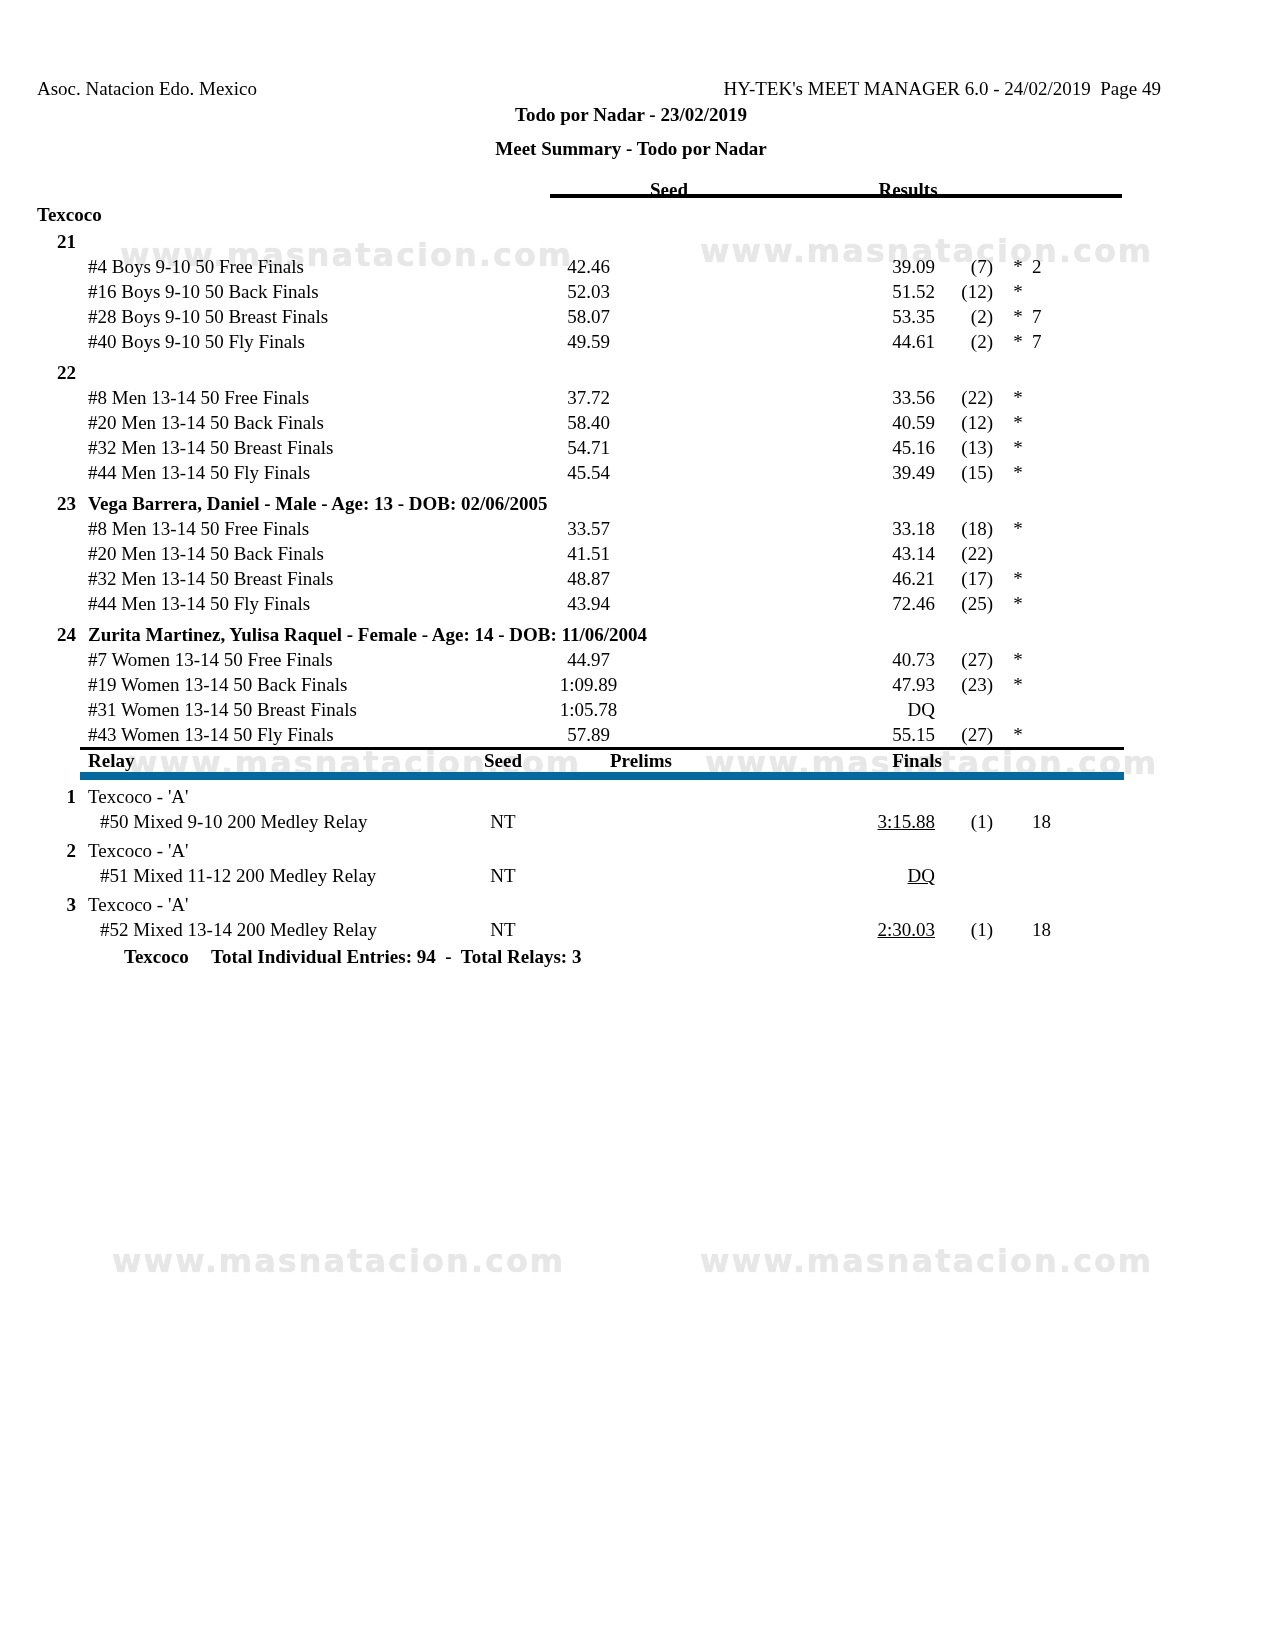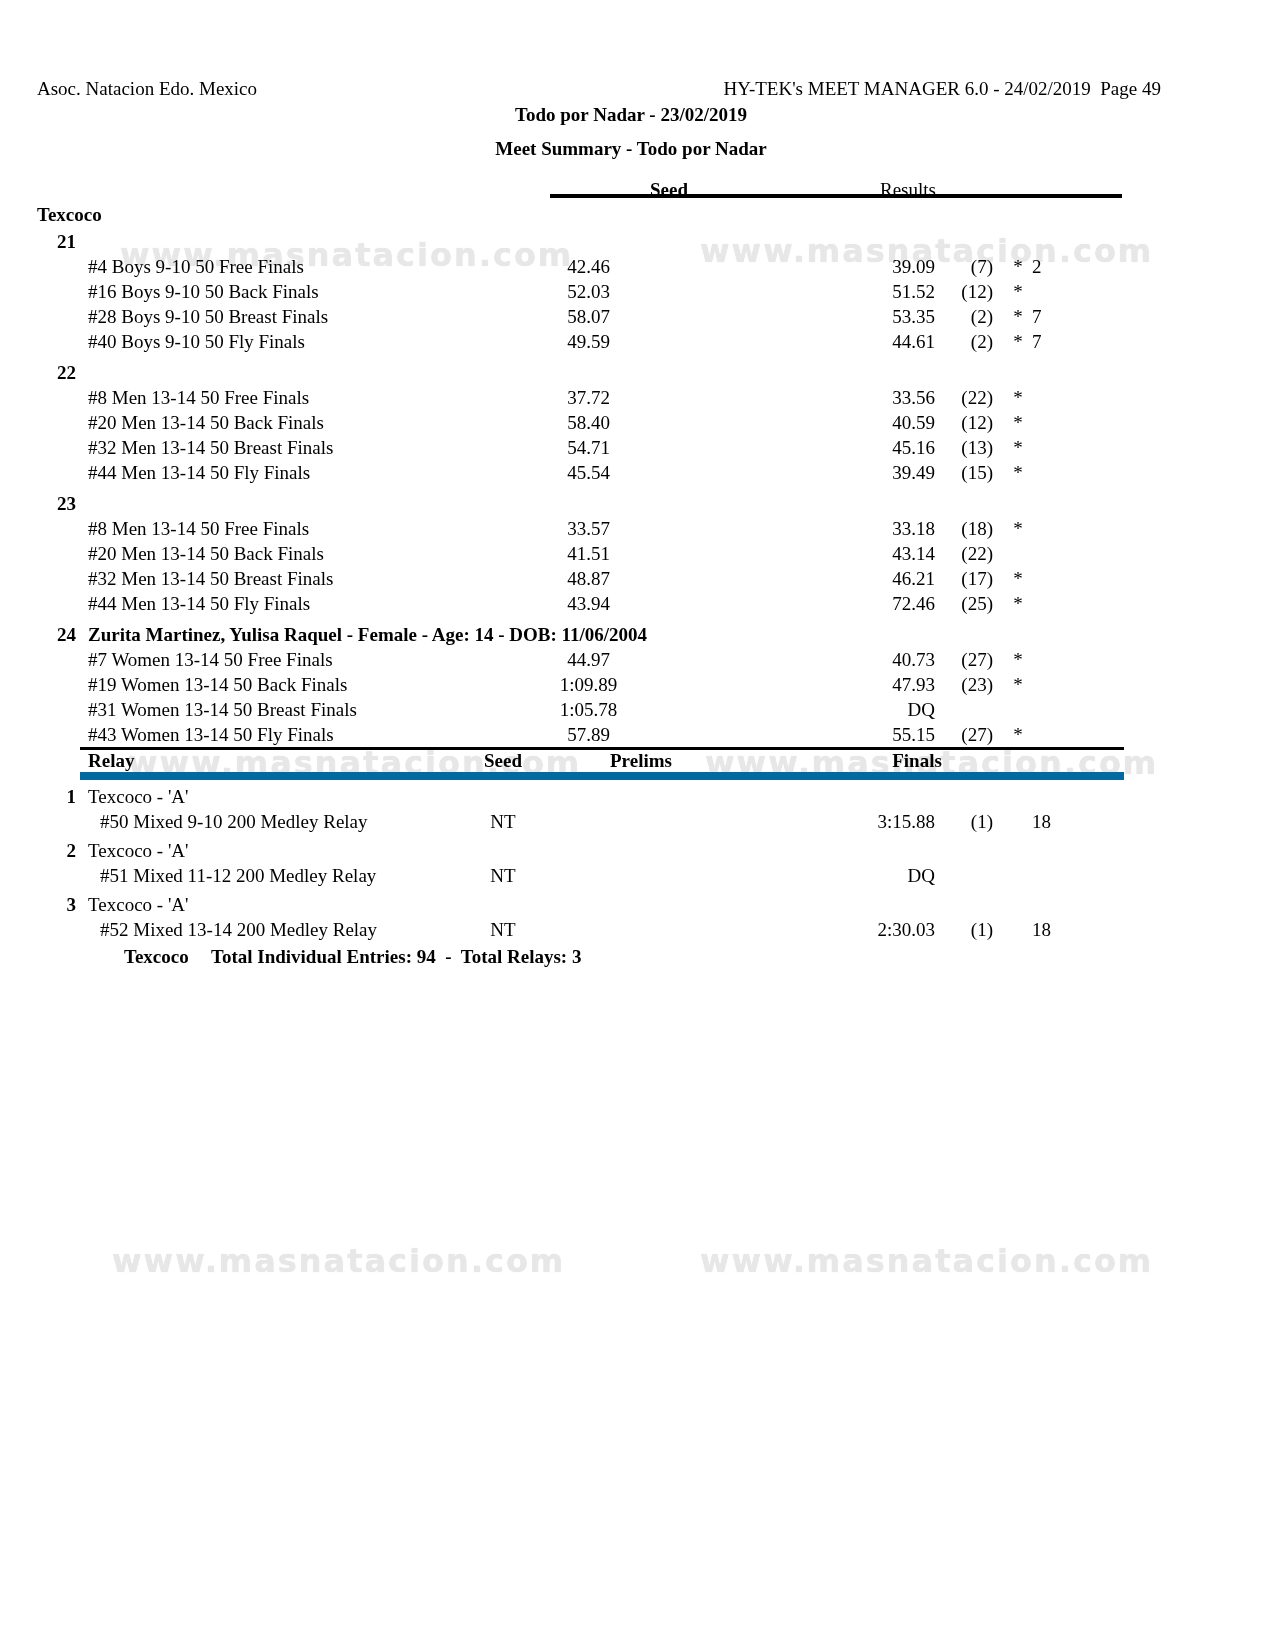--- a/index.html
+++ b/index.html
@@ -31,21 +31,21 @@
 
   
   .hdr-left  { position: absolute; left: 37px;  top: 78px; }
   .hdr-right { position: absolute; right: 114px; top: 78px; white-space: pre; }
   .title    { position: absolute; left: 0; top: 104px; width: 1262px; text-align: center; font-weight: bold; }
   .subtitle { position: absolute; left: 0; top: 138px; width: 1262px; text-align: center; font-weight: bold; }
 
   
   .colhead { position: absolute; left: 0; top: 179px; width: 1275px; height: 20px; }
   .ch-seed    { position: absolute; left: 594px; width: 150px; text-align: center; font-weight: bold; }
-  .ch-results { position: absolute; left: 833px; width: 150px; text-align: center; font-weight: normal; }
+  .ch-results { position: absolute; left: 833px; width: 150px; text-align: center; font-weight: bold; }
   .ch-rule { position: absolute; left: 550px; top: 194px; width: 572px; height: 4px; background: #000; }
 
   .team-name { position: absolute; left: 37px; top: 204px; font-weight: bold; }
 
   
   .listing { position: absolute; left: 0; top: 229px; width: 1275px; }
   .row { position: relative; height: 25px; line-height: 25px; white-space: nowrap; }
   .athlete { height: 125px; margin-top: 6px; }
   .athlete:first-child { margin-top: 0; }
   .num   { position: absolute; left: 36px; width: 40px; text-align: right; font-weight: bold; }
@@ -64,21 +64,21 @@
     position: relative; line-height: 22px;
   }
   .rb-relay   { position: absolute; left: 8px;   font-weight: bold; }
   .rb-seed    { position: absolute; left: 373px; width: 100px; text-align: center; font-weight: bold; }
   .rb-prelims { position: absolute; left: 530px; width: 150px; text-align: left; font-weight: bold; }
   .rb-finals  { position: absolute; left: 762px; width: 150px; text-align: center; font-weight: bold; }
 
   .relay { height: 50px; margin-top: 4px; }
   .rel-name   { position: absolute; left: 100px; }
   .rel-seed   { position: absolute; left: 453px; width: 100px; text-align: center; }
-  .rel-finals { position: absolute; left: 740px; width: 195px; text-align: right; }
+  .rel-finals { position: absolute; left: 740px; width: 195px; text-align: right; text-decoration: underline; }
   .rel-place  { position: absolute; left: 910px; width: 83px; text-align: right; }
   .rel-pts    { position: absolute; left: 1032px; }
 
   .total-row { position: relative; height: 25px; line-height: 25px; margin-top: 2px; }
   .tot-team { position: absolute; left: 124px; font-weight: bold; }
   .tot-text { position: absolute; left: 211px; font-weight: bold; white-space: pre; }
 </style>
 </head>
 <body>
 
@@ -180,20 +180,21 @@
           <span class="ev-result">39.49</span>
           <span class="ev-place">(15)</span>
           <span class="ev-star">*</span>
           <span class="ev-pts"></span>
         </div>
       </div>
 
       <div class="athlete">
         <div class="row">
           <span class="num">23</span>
+          <span class="hname">Vega Barrera, Daniel - Male - Age: 13 - DOB: 02/06/2005</span>
         </div>
         <div class="row">
           <span class="ev-name">#8 Men 13-14 50 Free Finals</span>
           <span class="ev-seed">33.57</span>
           <span class="ev-result">33.18</span>
           <span class="ev-place">(18)</span>
           <span class="ev-star">*</span>
           <span class="ev-pts"></span>
         </div>
         <div class="row">

